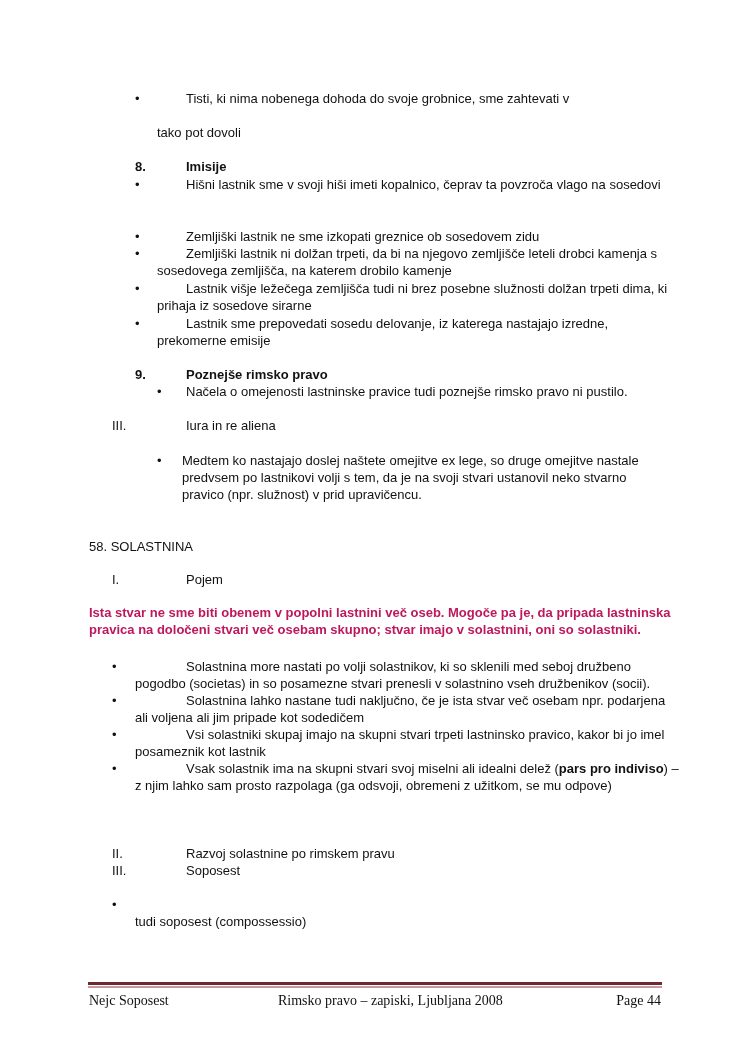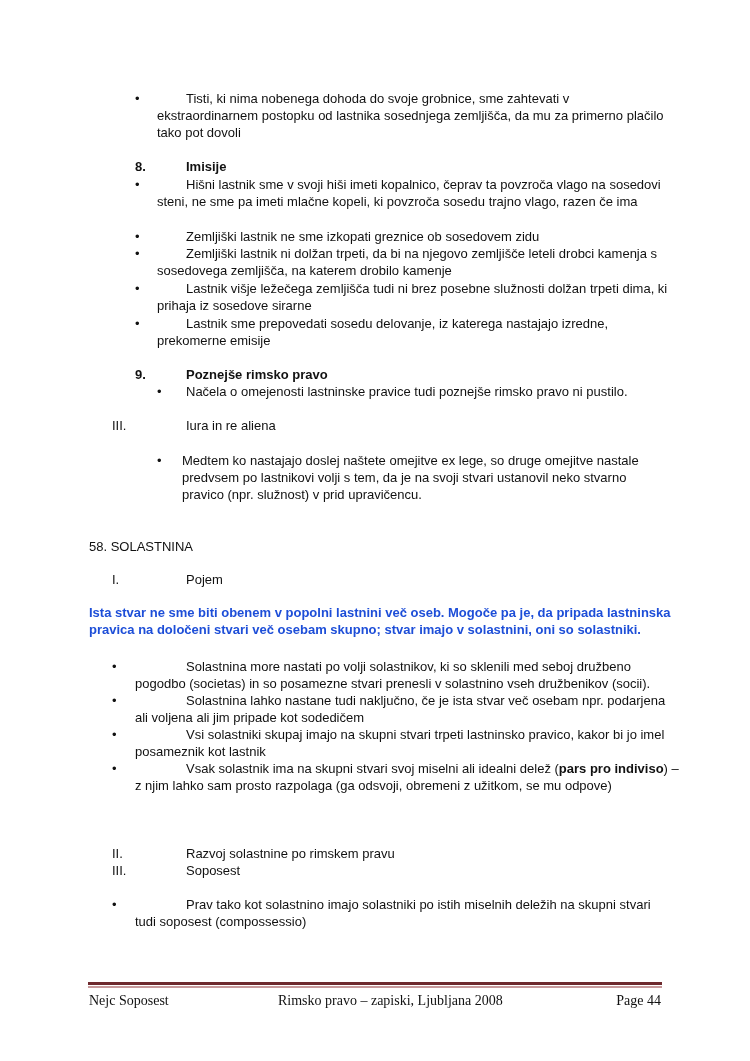--- a/index.html
+++ b/index.html
@@ -2,41 +2,39 @@
 <html><head>
 <meta charset="utf-8">
 <style>
   html, body { margin: 0; padding: 0; background: #ffffff; }
   body { width: 750px; height: 1061px; position: relative; overflow: hidden;
          font-family: "Liberation Sans", sans-serif; font-size: 13px; color: #111; }
   .page { position: absolute; left: 0; top: 0; width: 750px; height: 1061px; }
   .line { position: absolute; white-space: nowrap; line-height: 17px; }
   .bullet { position: absolute; font-size: 13px; line-height: 17px; }
   .bold { font-weight: bold; }
-  .red { color: #1d4ed8; font-weight: bold; }
+  .red { color: #be185d; font-weight: bold; }
   .footer-rule-top { position: absolute; left: 88px; top: 982px; width: 574px; height: 3px; background: #6e2a2e; }
   .footer-rule-bot { position: absolute; left: 88px; top: 986px; width: 574px; height: 2px; background: #c79a9c; }
   .footer { position: absolute; top: 992px; font-family: "Liberation Serif", serif; font-size: 14px; line-height: 17px; }
 </style>
 </head>
 <body>
 
 <div class="page">
 
   <span class="bullet" style="left:135px;top:90px">•</span>
   <span class="line" style="left:186px;top:90px">Tisti, ki nima nobenega dohoda do svoje grobnice, sme zahtevati v</span>
-  <span class="line" style="left:157px;top:107px">ekstraordinarnem postopku od lastnika sosednjega zemljišča, da mu za primerno plačilo</span>
   <span class="line" style="left:157px;top:124px">tako pot dovoli</span>
 
   <span class="line bold" style="left:135px;top:158px">8.</span>
   <span class="line bold" style="left:186px;top:158px">Imisije</span>
 
   <span class="bullet" style="left:135px;top:176px">•</span>
   <span class="line" style="left:186px;top:176px">Hišni lastnik sme v svoji hiši imeti kopalnico, čeprav ta povzroča vlago na sosedovi</span>
-  <span class="line" style="left:157px;top:193px">steni, ne sme pa imeti mlačne kopeli, ki povzroča sosedu trajno vlago, razen če ima</span>
 
   <span class="bullet" style="left:135px;top:228px">•</span>
   <span class="line" style="left:186px;top:228px">Zemljiški lastnik ne sme izkopati greznice ob sosedovem zidu</span>
 
   <span class="bullet" style="left:135px;top:245px">•</span>
   <span class="line" style="left:186px;top:245px">Zemljiški lastnik ni dolžan trpeti, da bi na njegovo zemljišče leteli drobci kamenja s</span>
   <span class="line" style="left:157px;top:262px">sosedovega zemljišča, na katerem drobilo kamenje</span>
 
   <span class="bullet" style="left:135px;top:280px">•</span>
   <span class="line" style="left:186px;top:280px">Lastnik višje ležečega zemljišča tudi ni brez posebne služnosti dolžan trpeti dima, ki</span>
@@ -82,21 +80,20 @@
   <span class="bullet" style="left:112px;top:760px">•</span>
   <span class="line" style="left:186px;top:760px"><span>Vsak solastnik ima na skupni stvari svoj miselni ali idealni delež (</span><span class="bold">pars pro indiviso</span><span>) –</span></span>
   <span class="line" style="left:135px;top:777px">z njim lahko sam prosto razpolaga (ga odsvoji, obremeni z užitkom, se mu odpove)</span>
 
   <span class="line" style="left:112px;top:845px">II.</span>
   <span class="line" style="left:186px;top:845px">Razvoj solastnine po rimskem pravu</span>
   <span class="line" style="left:112px;top:862px">III.</span>
   <span class="line" style="left:186px;top:862px">Soposest</span>
 
   <span class="bullet" style="left:112px;top:896px">•</span>
-  <span class="line" style="left:186px;top:896px">Prav tako kot solastnino imajo solastniki po istih miselnih deležih na skupni stvari</span>
   <span class="line" style="left:135px;top:913px">tudi soposest (compossessio)</span>
 
   <div class="footer-rule-top"></div>
   <div class="footer-rule-bot"></div>
   <span class="footer" style="left:89px">Nejc Soposest</span>
   <span class="footer" style="left:278px">Rimsko pravo – zapiski, Ljubljana 2008</span>
   <span class="footer" style="right:89px">Page 44</span>
 </div>
 
 </body></html>

